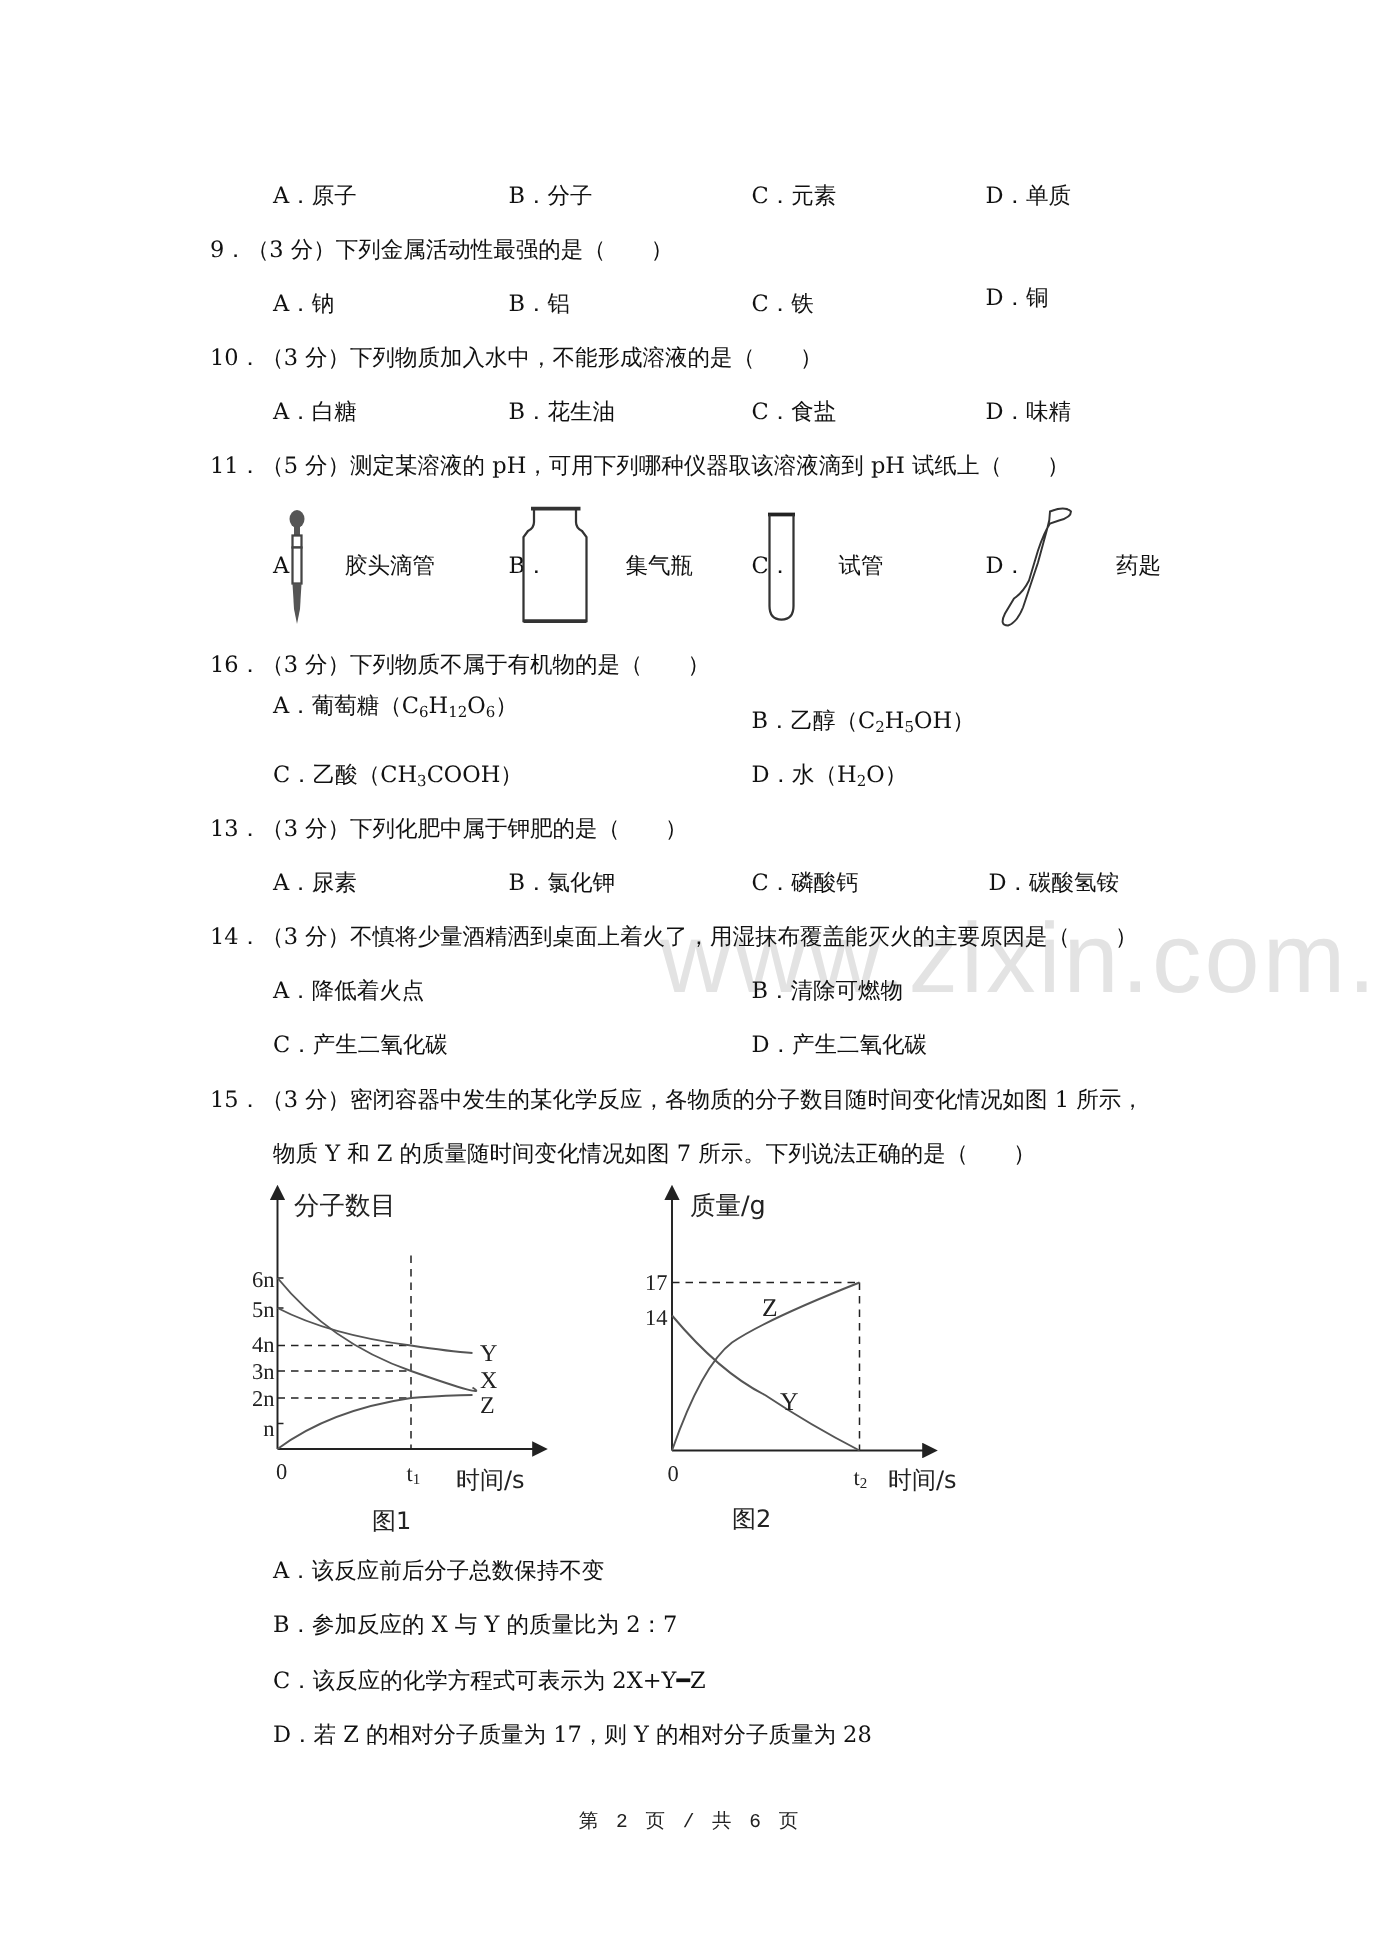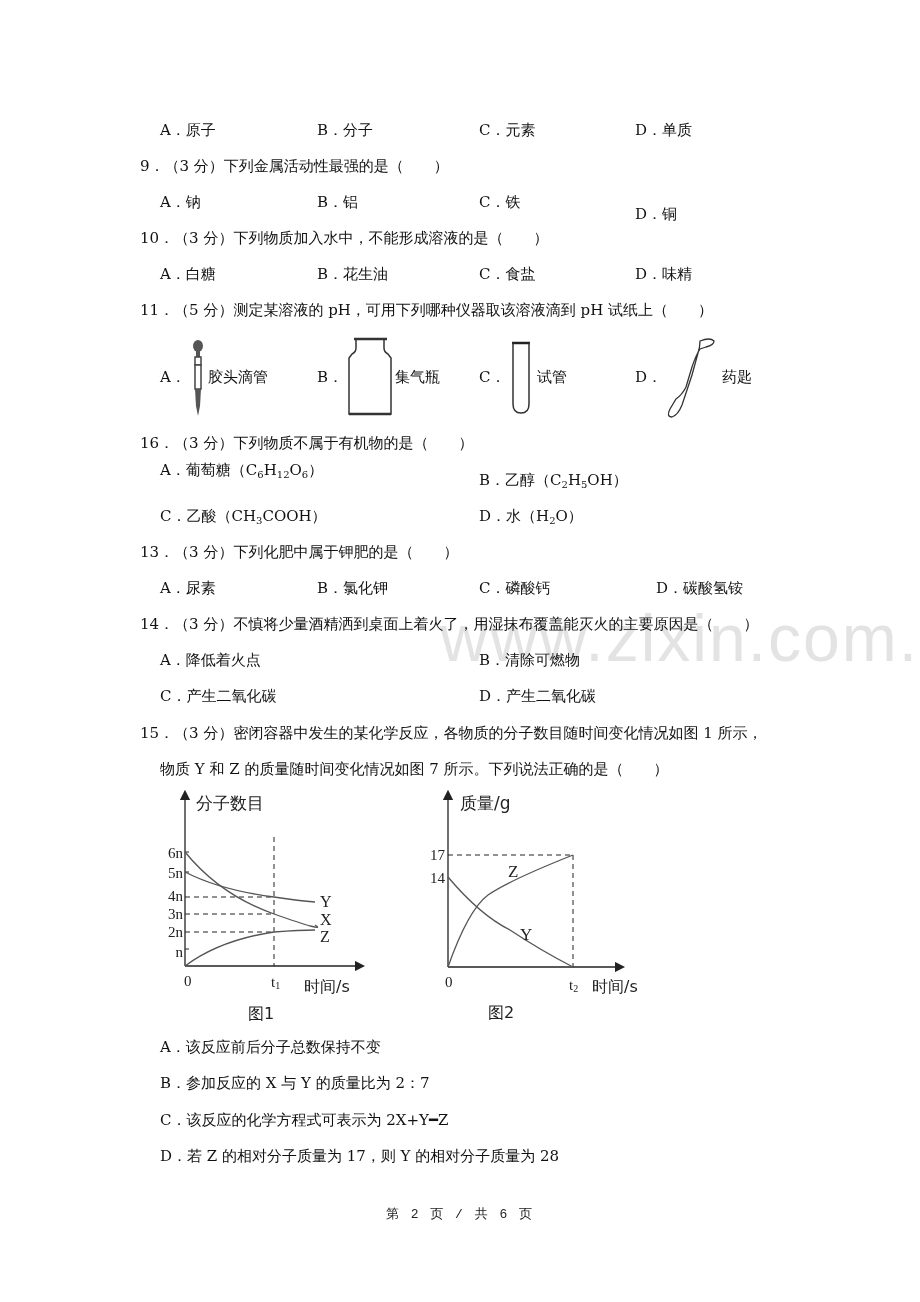--- a/index.html
+++ b/index.html
@@ -1,17 +1,17 @@
 <!DOCTYPE html>
 <html><head>
 <meta charset="utf-8">
 <style>
   html,body{margin:0;padding:0;background:#fff;}
   body{width:920px;height:1302px;position:relative;font-family:"DejaVu Serif","Liberation Serif",serif;color:#111;overflow:hidden;}
-  .opt{position:absolute;white-space:nowrap;font-size:15px;line-height:20px;}
+  .opt{position:absolute;white-space:nowrap;font-size:15px;line-height:20px;margin-left:22px;}
   .q{position:absolute;left:140px;white-space:nowrap;font-size:15px;line-height:20px;}
   sub{font-size:10px;vertical-align:-3px;line-height:0;}
   .watermark{position:absolute;left:440px;top:600px;font-family:"Liberation Sans",sans-serif;font-size:66px;color:#e3e3e3;letter-spacing:2px;z-index:0;}
   .content{position:relative;z-index:1;}
   .footer{position:absolute;top:1205px;left:0;width:920px;text-align:center;font-family:Liberation Mono, monospace;font-size:13px;color:#222;letter-spacing:2px;}
   svg text{font-family:"Liberation Serif",serif;}
   .cjk{font-family:"DejaVu Sans",sans-serif;}
 </style>
 </head>
 <body>
@@ -22,21 +22,21 @@
 
   <div class="opt" style="left:160px;top:120px">A．原子</div>
   <div class="opt" style="left:317px;top:120px">B．分子</div>
   <div class="opt" style="left:479px;top:120px">C．元素</div>
   <div class="opt" style="left:635px;top:120px">D．单质</div>
 
   <div class="q" style="top:156px">9．（3 分）下列金属活动性最强的是（　　）</div>
   <div class="opt" style="left:160px;top:192px">A．钠</div>
   <div class="opt" style="left:317px;top:192px">B．铝</div>
   <div class="opt" style="left:479px;top:192px">C．铁</div>
-  <div class="opt" style="left:635px;top:204px">D．铜</div>
+  <div class="opt" style="left:635px;top:188px">D．铜</div>
 
   <div class="q" style="top:228px">10．（3 分）下列物质加入水中，不能形成溶液的是（　　）</div>
   <div class="opt" style="left:160px;top:264px">A．白糖</div>
   <div class="opt" style="left:317px;top:264px">B．花生油</div>
   <div class="opt" style="left:479px;top:264px">C．食盐</div>
   <div class="opt" style="left:635px;top:264px">D．味精</div>
 
   <div class="q" style="top:300px">11．（5 分）测定某溶液的 pH，可用下列哪种仪器取该溶液滴到 pH 试纸上（　　）</div>
 
   <div class="opt" style="left:160px;top:367px">A．</div>
@@ -73,21 +73,21 @@
   <div class="q" style="top:433px">16．（3 分）下列物质不属于有机物的是（　　）</div>
   <div class="opt" style="left:160px;top:460px"><span>A．葡萄糖（</span><span>C</span><sub>6</sub><span>H</span><sub>12</sub><span>O</span><sub>6</sub><span>）</span></div>
   <div class="opt" style="left:479px;top:470px"><span>B．乙醇（</span><span>C</span><sub>2</sub><span>H</span><sub>5</sub><span>OH</span><span>）</span></div>
   <div class="opt" style="left:160px;top:506px"><span>C．乙酸（</span><span>CH</span><sub>3</sub><span>COOH</span><span>）</span></div>
   <div class="opt" style="left:479px;top:506px"><span>D．水（</span><span>H</span><sub>2</sub><span>O</span><span>）</span></div>
 
   <div class="q" style="top:542px">13．（3 分）下列化肥中属于钾肥的是（　　）</div>
   <div class="opt" style="left:160px;top:578px">A．尿素</div>
   <div class="opt" style="left:317px;top:578px">B．氯化钾</div>
   <div class="opt" style="left:479px;top:578px">C．磷酸钙</div>
-  <div class="opt" style="left:656px;top:578px">D．碳酸氢铵</div>
+  <div class="opt" style="left:637px;top:578px">D．碳酸氢铵</div>
 
   <div class="q" style="top:614px">14．（3 分）不慎将少量酒精洒到桌面上着火了，用湿抹布覆盖能灭火的主要原因是（　　）</div>
   <div class="opt" style="left:160px;top:650px">A．降低着火点</div>
   <div class="opt" style="left:479px;top:650px">B．清除可燃物</div>
   <div class="opt" style="left:160px;top:686px">C．产生二氧化碳</div>
   <div class="opt" style="left:479px;top:686px">D．产生二氧化碳</div>
 
   <div class="q" style="top:723px">15．（3 分）密闭容器中发生的某化学反应，各物质的分子数目随时间变化情况如图 1 所示，</div>
   <div class="opt" style="left:160px;top:759px">物质 Y 和 Z 的质量随时间变化情况如图 7 所示。下列说法正确的是（　　）</div>
 

